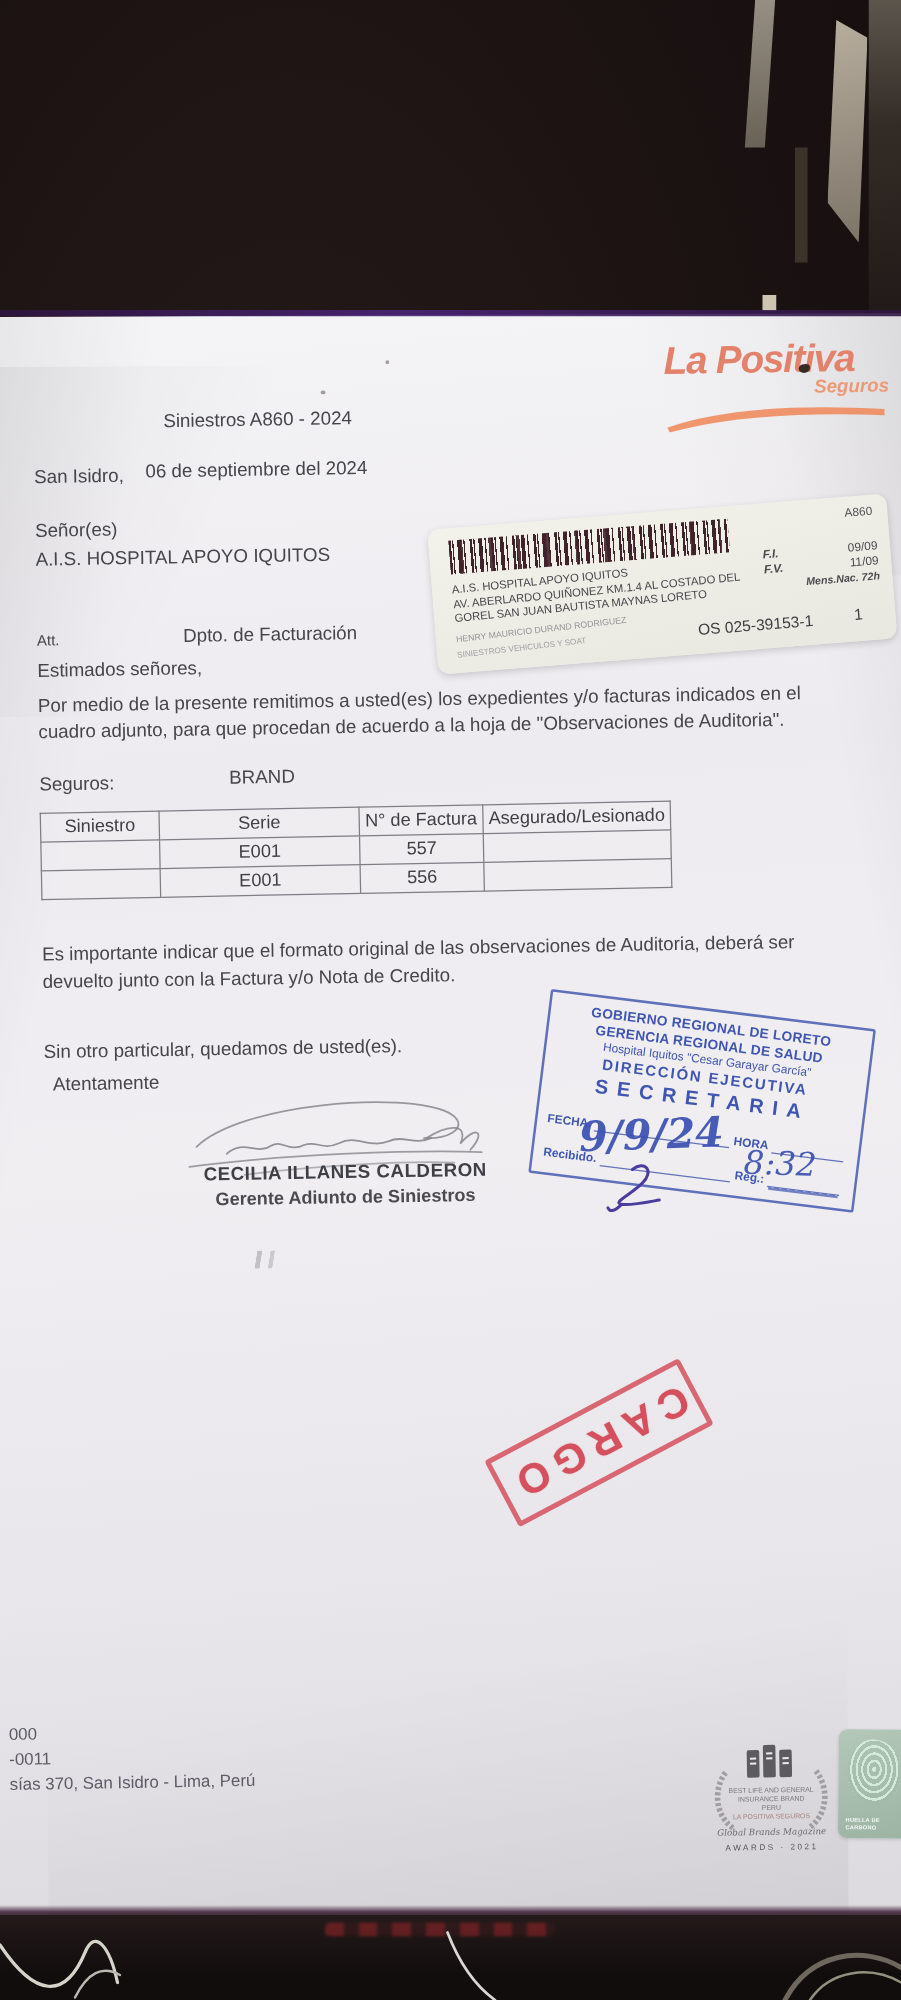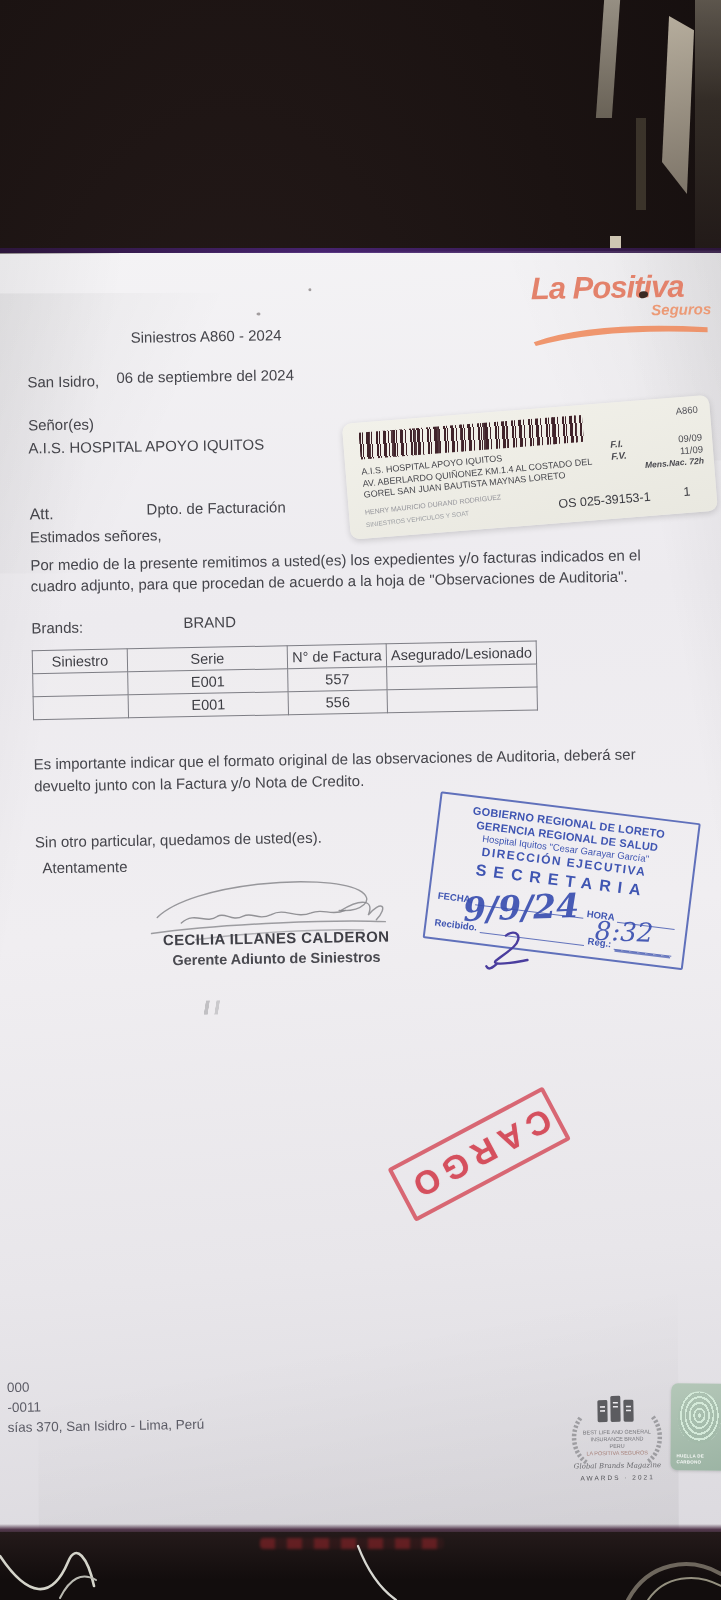--- a/index.html
+++ b/index.html
@@ -58,21 +58,21 @@
   #brand { left:538px; top:26px; width:180px; }
   .brand-main { font-size:31px; font-weight:bold; font-style:italic; color:#e3826b; letter-spacing:-1px; }
   .brand-sub { font-size:15px; font-weight:bold; font-style:italic; color:#ec9a76; text-align:right; margin-top:-4px; }
   .brand-hole { position:absolute; left:108px; top:22px; width:9px; height:7px; background:#3a2a24; border-radius:50% 40% 55% 45%; }
 
   .ref-line { left:137px; top:77px; font-size:15px; }
   .city { left:33px; top:120px; font-size:15px; }
   .date { left:122px; top:117px; font-size:15px; }
   .salutation { left:33px; top:163px; font-size:15px; }
   .recipient-name { left:33px; top:186px; font-size:15px; }
-  .att-label { left:33px; top:252px; font-size:16px; }
+  .att-label { left:33px; top:252px; font-size:12px; }
   .att-value { left:150px; top:249px; font-size:15px; }
   .greeting { left:33px; top:275px; font-size:15px; }
   .para1 { left:33px; top:301px; width:614px; font-size:15px; line-height:21px; }
   .riesgo-label { left:33px; top:366px; font-size:15px; }
   .riesgo-value { left:185px; top:363px; font-size:15px; }
   .para2 { left:33px; top:500px; width:612px; font-size:15px; line-height:22px; }
   .closing { left:33px; top:580px; font-size:15px; }
   .regards { left:40px; top:606px; font-size:15px; }
 
   
@@ -225,21 +225,21 @@
       <div class="sticker-agent">HENRY MAURICIO DURAND RODRIGUEZ</div>
       <div class="sticker-area">SINIESTROS VEHICULOS Y SOAT</div>
       <div class="sticker-os">OS 025-39153-1</div>
       <div class="sticker-copies">1</div>
     </div>
 
     <div class="abs att-label">Att.</div>
     <div class="abs att-value">Dpto. de Facturación</div>
     <div class="abs greeting">Estimados señores,</div>
     <div class="abs para1">Por medio de la presente remitimos a usted(es) los expedientes y/o facturas indicados en el cuadro adjunto, para que procedan de acuerdo a la hoja de "Observaciones de Auditoria".</div>
-    <div class="abs riesgo-label">Brands:</div>
+    <div class="abs riesgo-label">Seguros:</div>
     <div class="abs riesgo-value">BRAND</div>
 
     <table id="invoice-table">
       <tbody>
           <tr>
         <th class="col-0">Siniestro</th>
         <th class="col-1">Serie</th>
         <th class="col-2">N° de Factura</th>
         <th class="col-3">Asegurado/Lesionado</th>
       </tr>

